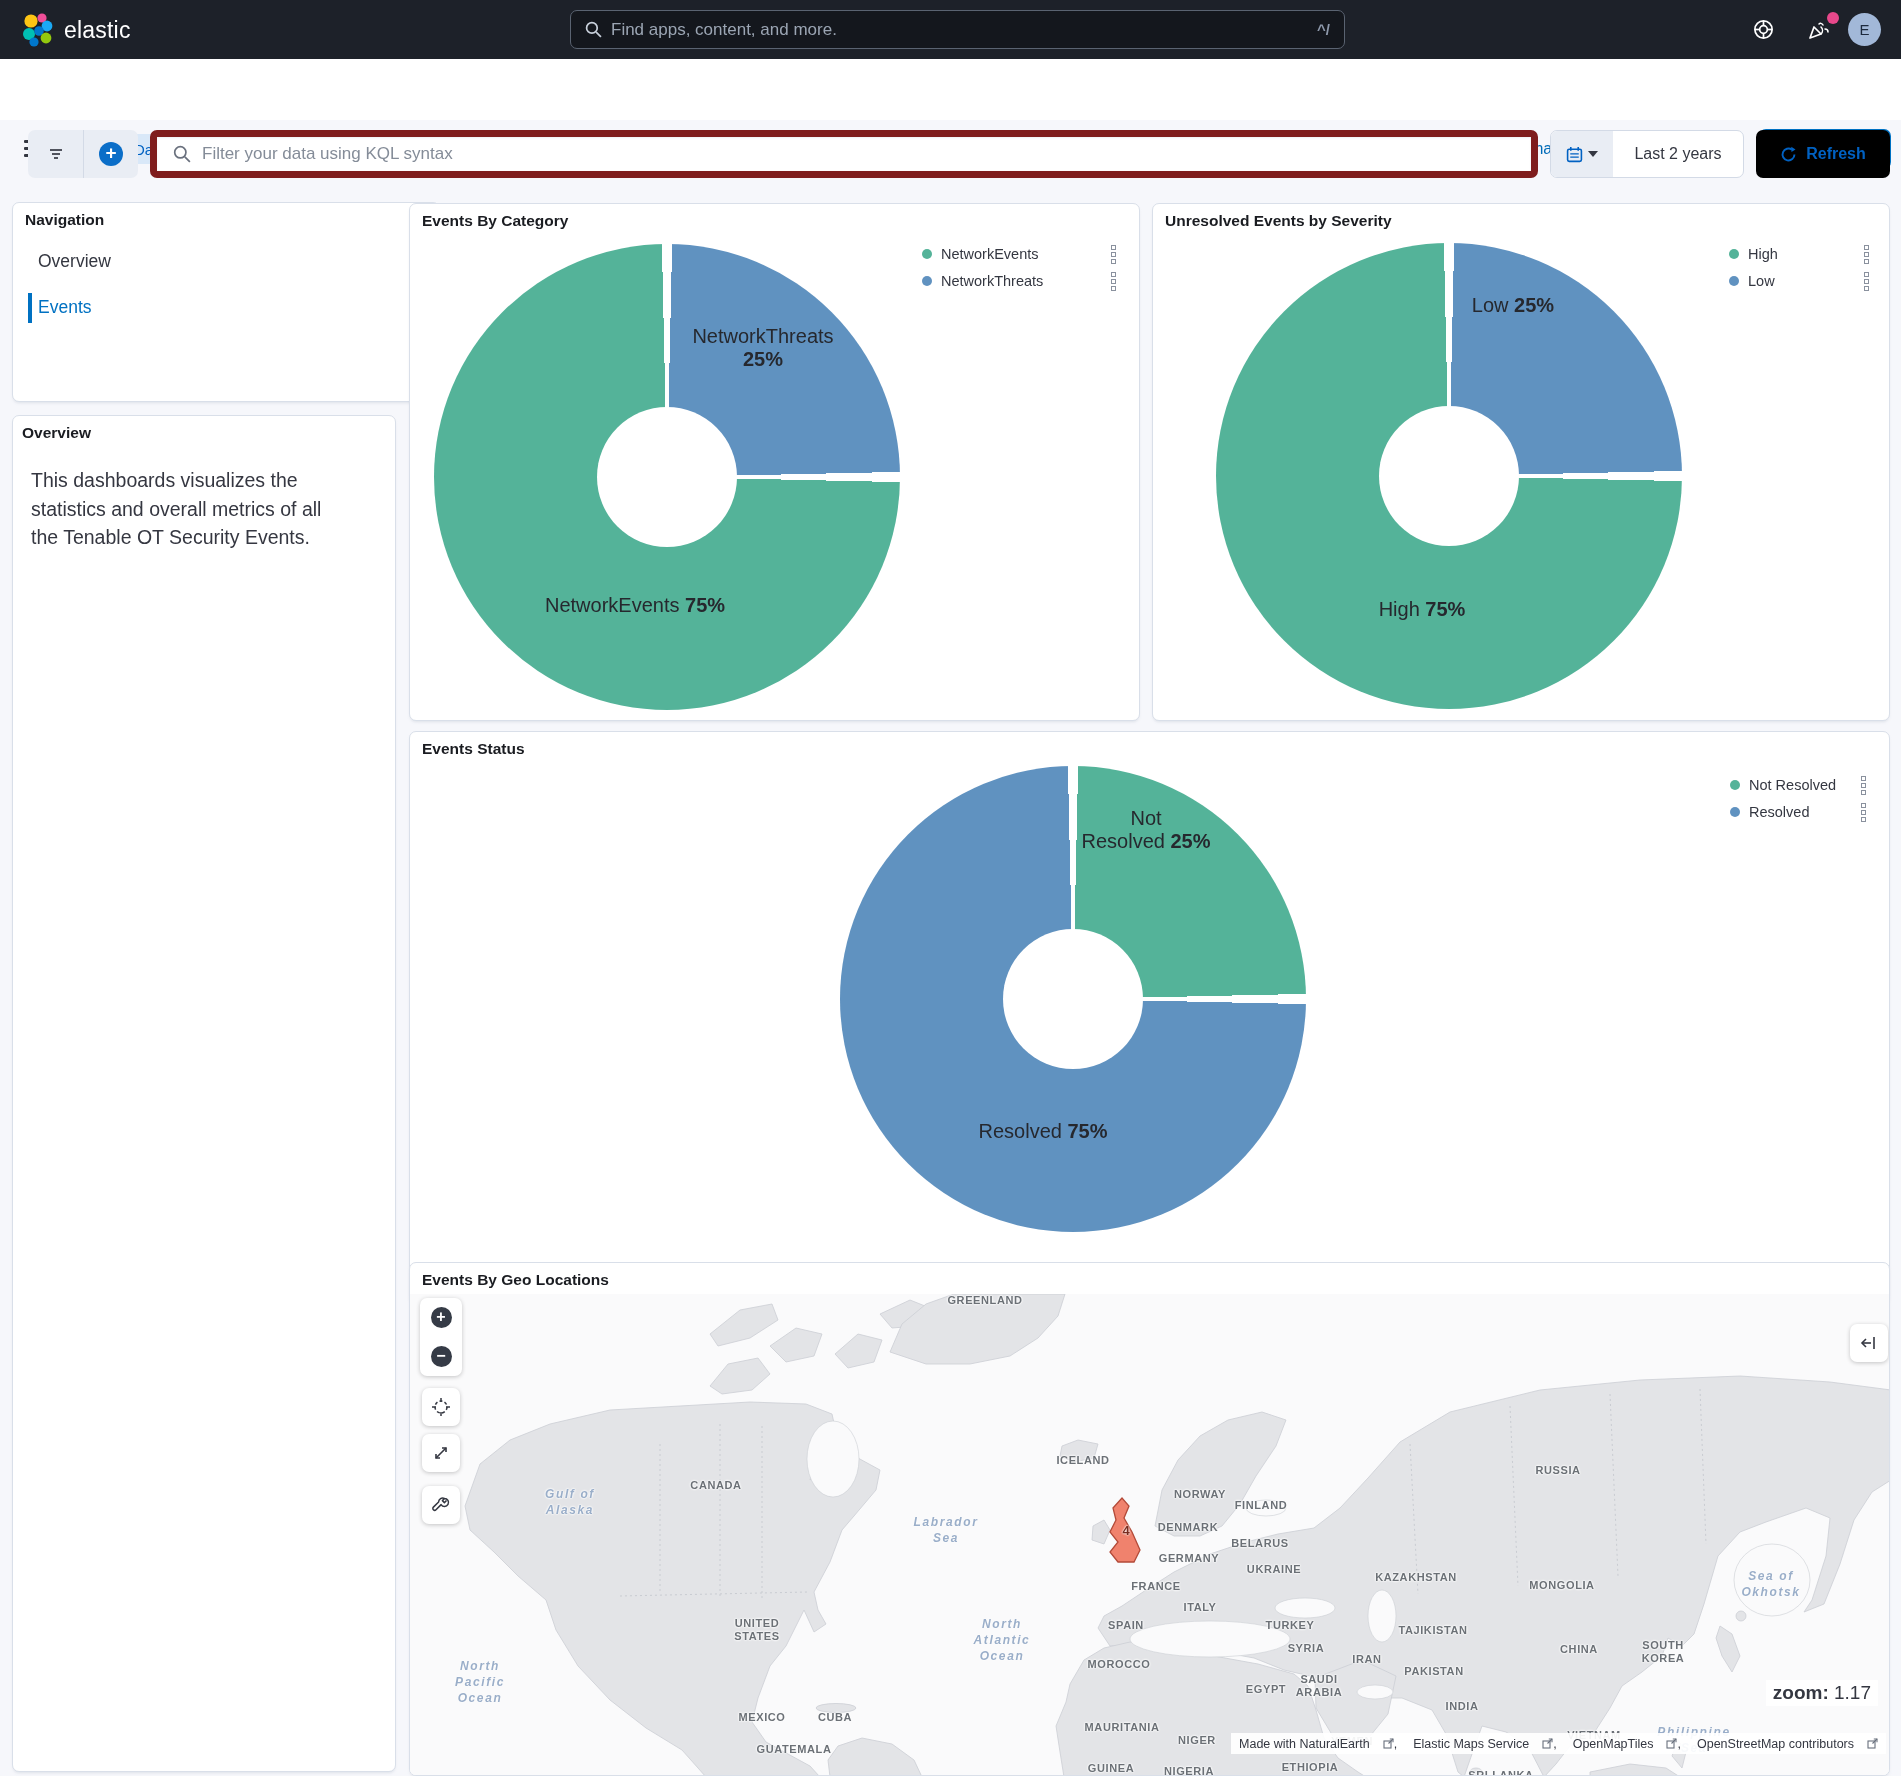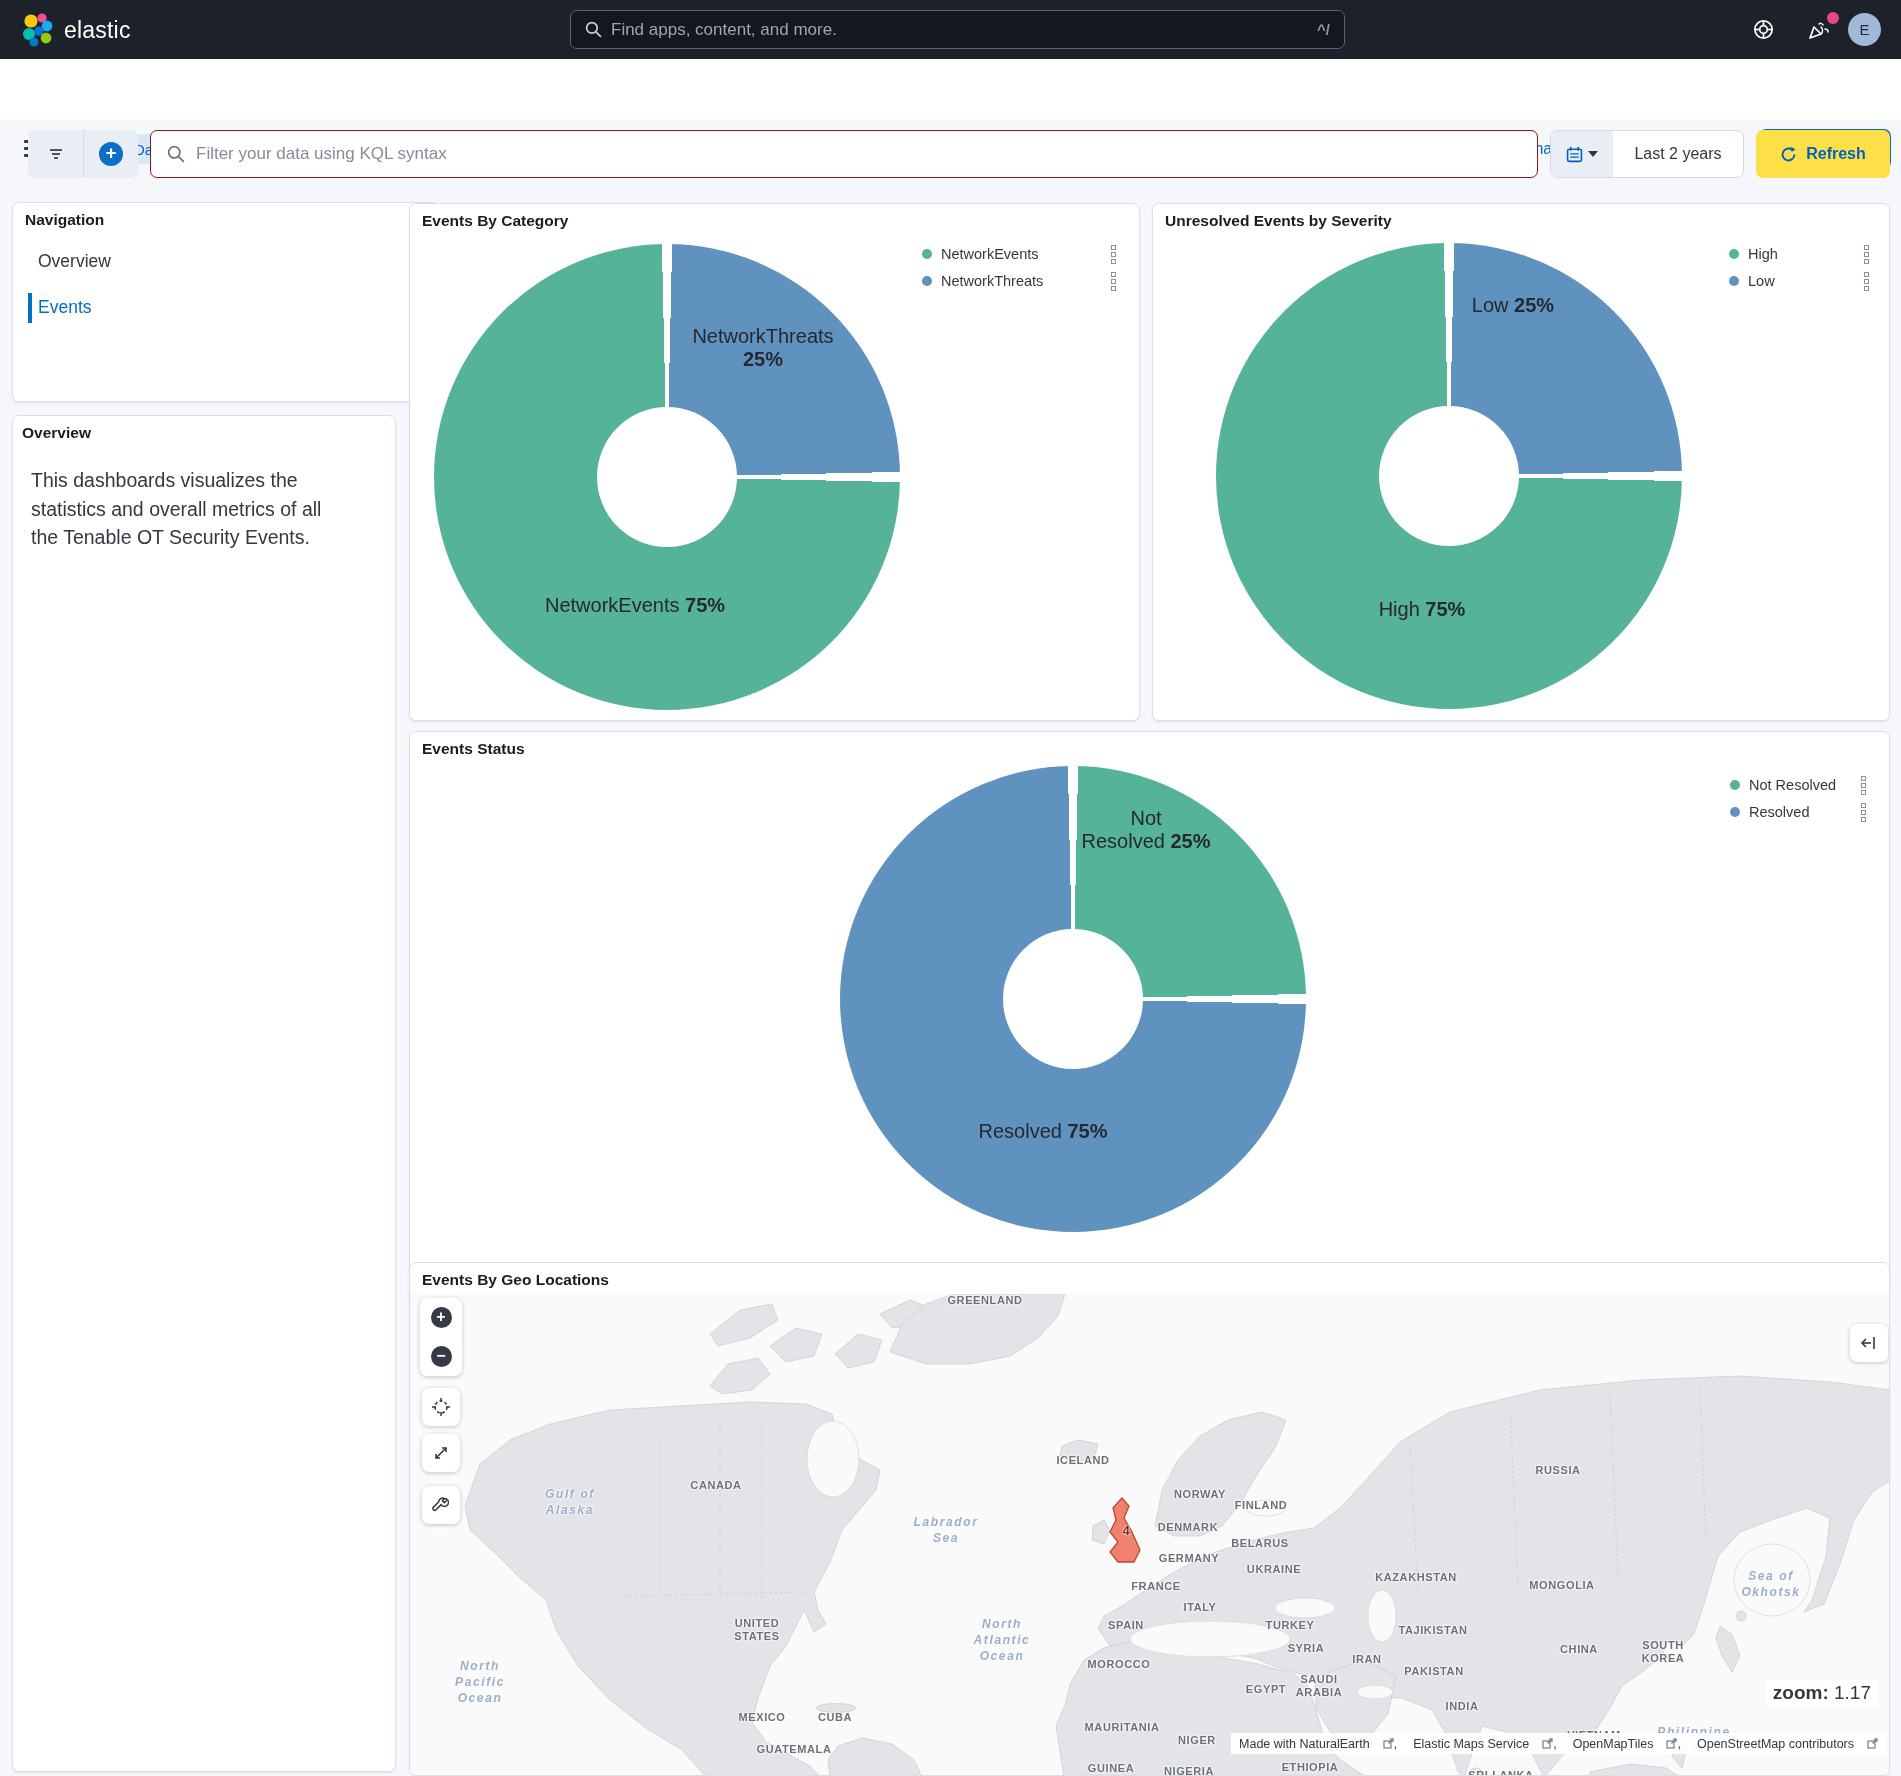--- a/index.html
+++ b/index.html
@@ -31,27 +31,27 @@
   .top-actions .lnk { color:#006BB8; cursor:pointer; white-space:nowrap; }
   .top-actions .lnk.disabled { color:#A6AEBC; cursor:default; }
   .edit-btn { position:absolute; right:10px; top:70px; width:132px; height:40px; background:#0071C2; border:none; border-radius:7px; color:#fff; font-size:16px; font-weight:600; display:flex; align-items:center; justify-content:center; gap:9px; cursor:pointer; font-family:inherit; }
 
   
   .filterrow { position:absolute; left:0; top:120px; width:1901px; height:82px; }
   .fgroup { position:absolute; left:28px; top:10px; width:110px; height:48px; background:#E9EDF4; border-radius:7px; display:flex; }
   .fgroup .seg { width:55px; display:flex; align-items:center; justify-content:center; cursor:pointer; }
   .fgroup .seg + .seg { border-left:1px solid #D3DAE6; }
   .plus-circle { width:24px; height:24px; border-radius:50%; background:#0B6EC8; color:#fff; font-size:19px; line-height:22px; text-align:center; font-weight:bold; }
-  .kql { position:absolute; left:150px; top:10px; width:1388px; height:48px; background:#fff; border:1px solid #7f1d1d; border-radius:7px; display:flex; align-items:center; padding:0 16px; gap:11px; box-shadow:inset 0 1px 2px rgba(152,162,179,.15); }
+  .kql { position:absolute; left:150px; top:10px; width:1388px; height:48px; background:#fff; border:7px solid #7f1d1d; border-radius:7px; display:flex; align-items:center; padding:0 16px; gap:11px; box-shadow:inset 0 1px 2px rgba(152,162,179,.15); }
   .kql .ph { color:#848C98; font-size:17px; }
   .dategroup { position:absolute; left:1550px; top:10px; width:194px; height:48px; background:#fff; border:1px solid #D3DAE6; border-radius:7px; display:flex; overflow:hidden; }
   .dategroup .cal { width:62px; background:#E9EDF4; display:flex; align-items:center; justify-content:center; gap:5px; cursor:pointer; }
   .dategroup .rng { flex:1; display:flex; align-items:center; justify-content:center; font-size:16px; color:#343741; cursor:pointer; }
   .chev { width:0; height:0; border-left:5px solid transparent; border-right:5px solid transparent; border-top:6px solid #343741; }
-  .refresh-btn { position:absolute; left:1756px; top:10px; width:134px; height:48px; background:#fde047; border:none; border-radius:7px; color:#0061C2; font-size:16px; font-weight:600; display:flex; align-items:center; justify-content:center; gap:9px; cursor:pointer; font-family:inherit; }
+  .refresh-btn { position:absolute; left:1756px; top:10px; width:134px; height:48px; background:#000000; border:none; border-radius:7px; color:#0061C2; font-size:16px; font-weight:600; display:flex; align-items:center; justify-content:center; gap:9px; cursor:pointer; font-family:inherit; }
 
   
   .panel { position:absolute; background:#fff; border:1px solid #D9DFE9; border-radius:7px; box-shadow:0 2px 3px -1px rgba(152,162,179,.25); }
   .ptitle { position:absolute; left:12px; top:8px; font-size:15.5px; font-weight:bold; color:#1A1C21; }
   .panel-nav { left:12px; top:202px; width:428px; height:200px; }
   .panel-ovw { left:12px; top:415px; width:384px; height:1357px; }
   .panel-c1 { left:409px; top:203px; width:731px; height:518px; }
   .panel-c2 { left:1152px; top:203px; width:738px; height:518px; }
   .panel-c3 { left:409px; top:731px; width:1481px; height:572px; }
   .panel-map { left:409px; top:1262px; width:1481px; height:514px; overflow:hidden; }

